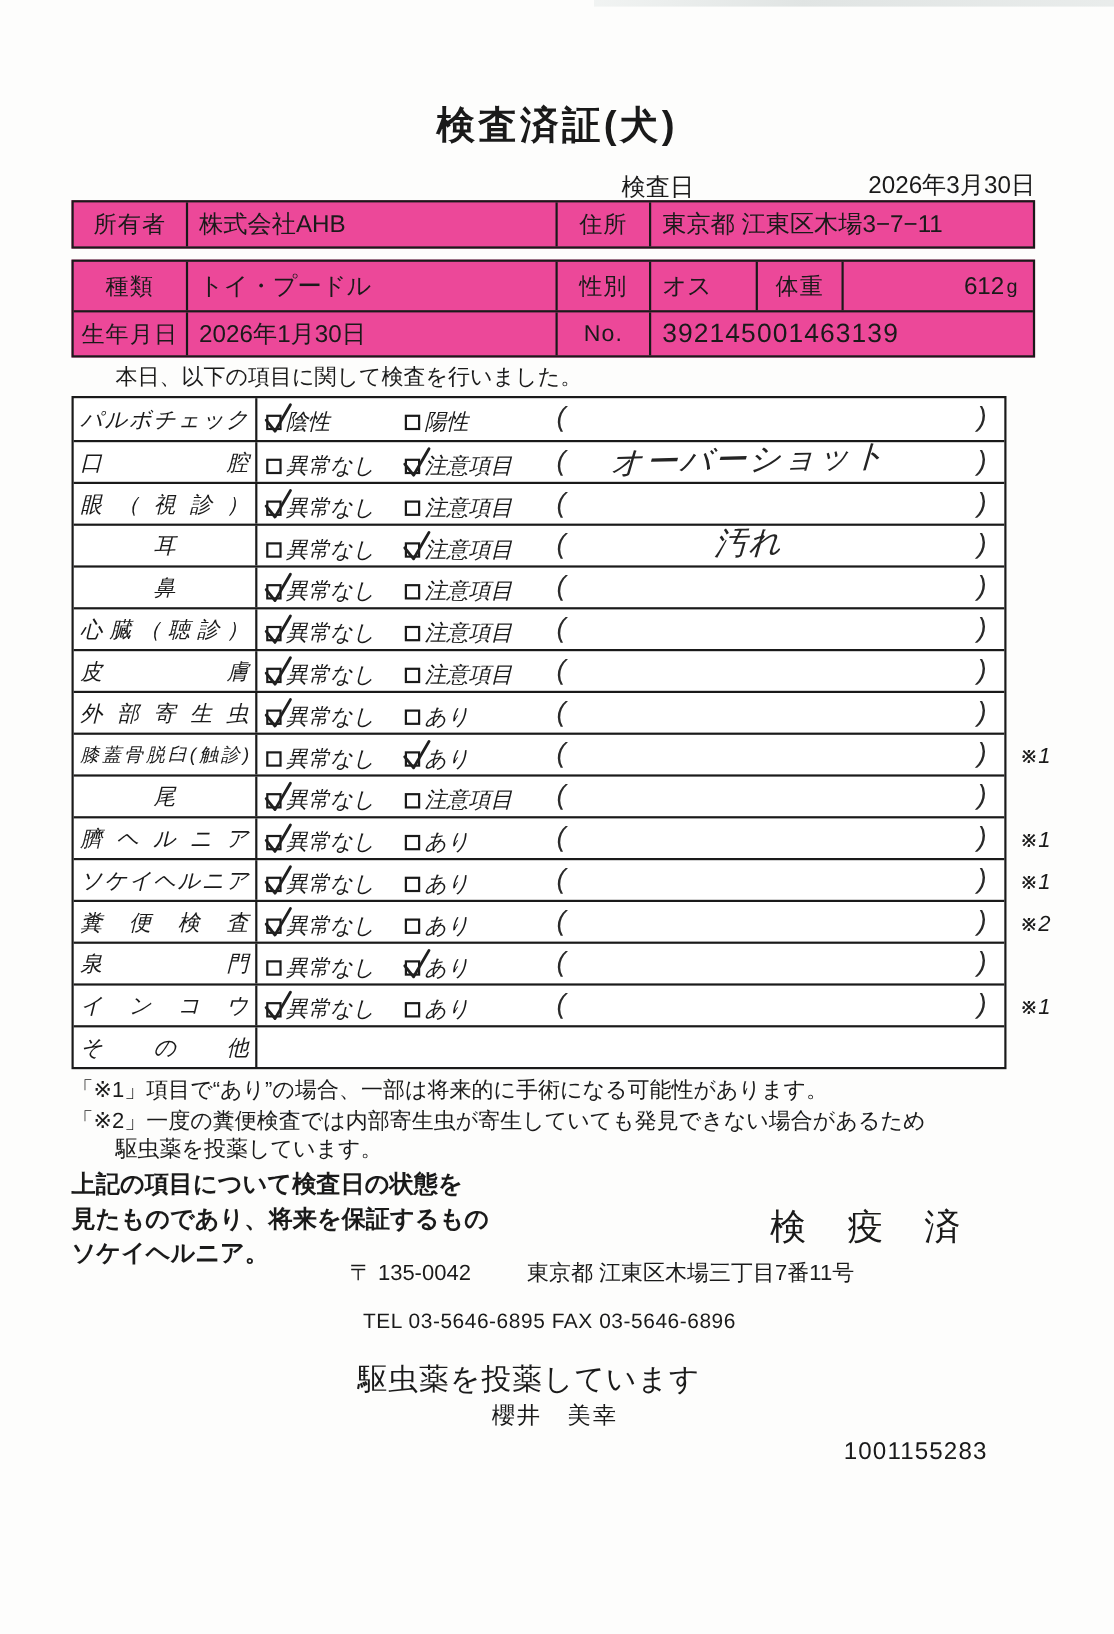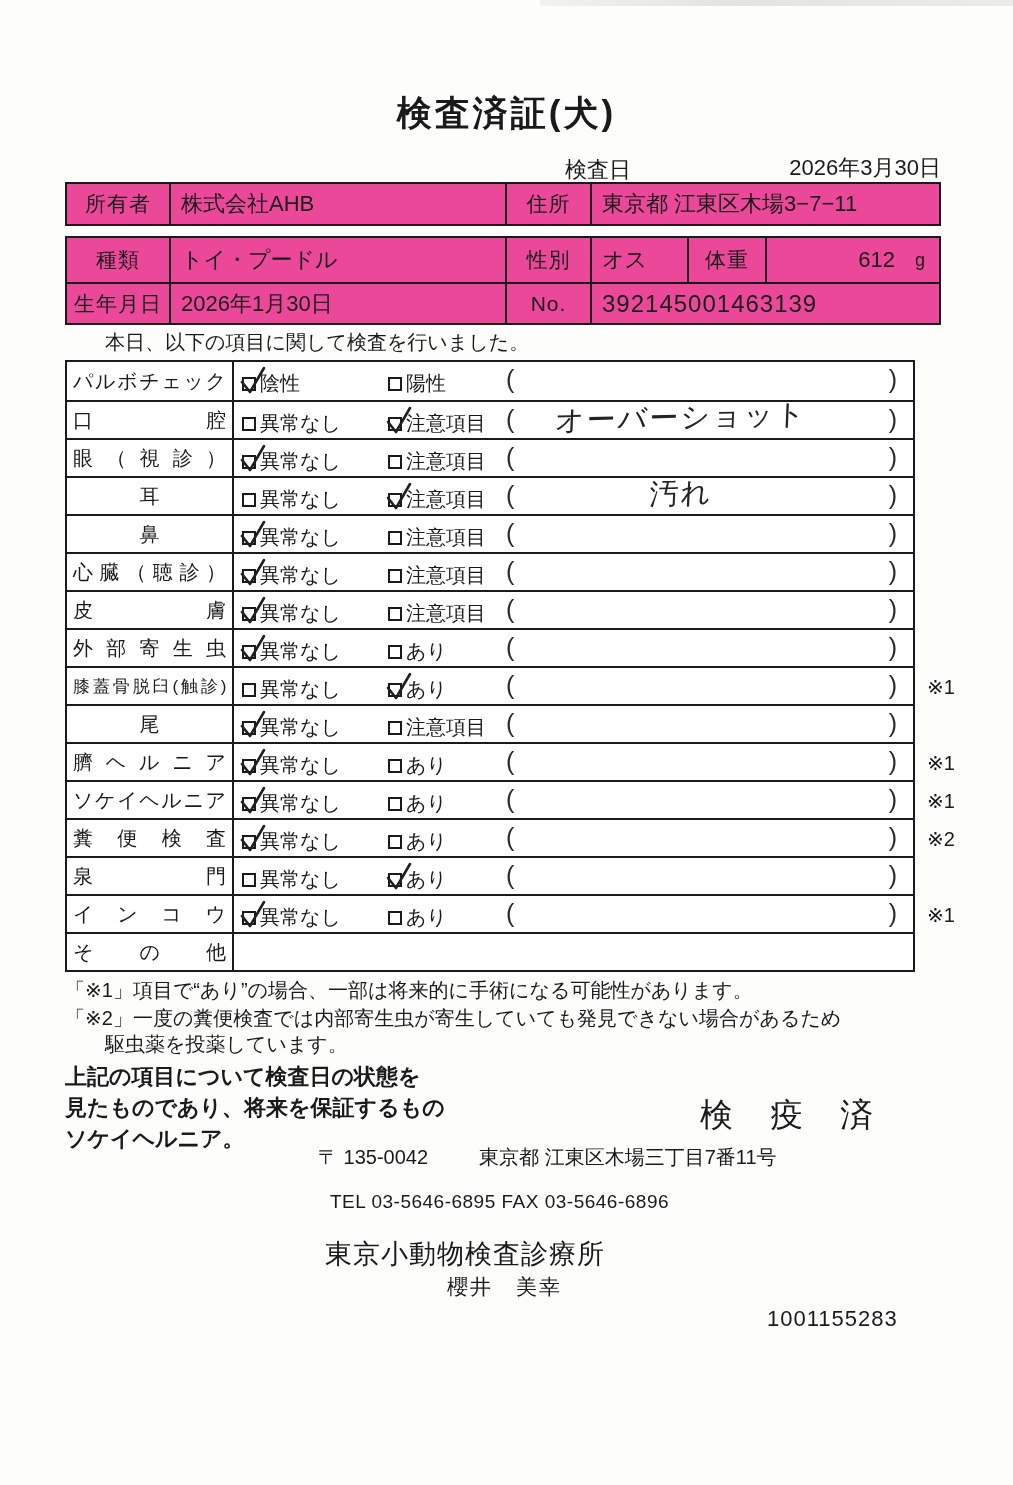--- a/index.html
+++ b/index.html
@@ -28,44 +28,44 @@
   .t-row + .t-row { border-top:2px solid #1a1a1a; }
   .cell { display:flex; align-items:center; padding:0 10px; font-size:22px; overflow:hidden; white-space:nowrap; }
   .cell + .cell { border-left:2px solid #1a1a1a; }
   .cell.lab { justify-content:center; font-size:21px; letter-spacing:1px; padding:0 4px; }
   .w-label { width:102px; } .w-value { width:336px; }
   .w-sub   { width:85px;  } .w-rest  { flex:1; }
   .w-sex   { width:97px;  } .w-wlab  { width:78px; }
   .owner-t { top:182px; } .owner-t .t-row { height:40px; }
   .animal-t { top:236px; }
   .animal-t .t-row.r1 { height:44px; } .animal-t .t-row.r2 { height:41px; }
-  .weight-cell { justify-content:flex-end; gap:20px; padding-right:14px; }
+  .weight-cell { justify-content:flex-end; gap:2px; padding-right:14px; }
   .weight-unit { font-size:18px; }
   .no-cell { justify-content:center; font-size:20px; }
   .no-value { font-size:24px; letter-spacing:1px; }
 
   .intro { position:absolute; top:329px; left:67px; font-size:20px;margin-left:38px; }
 
   
   .chk { position:absolute; top:360px; left:65px; width:850px; border:2px solid #1a1a1a; background:#fff; }
-  .chk-row { position:relative; display:flex; height:38px; }
+  .chk-row { position:relative; display:flex; height:38px;font-style:italic; }
   .chk-row + .chk-row { border-top:2px solid #1a1a1a; }
   .chk-label {
     width:167px; border-right:2px solid #1a1a1a;
     display:flex; align-items:center; padding:0 6px;
   }
   .chk-label .lbl {
     display:block; width:100%; font-size:20px;
     text-align:justify; text-align-last:justify;
   }
   .chk-label .lbl.center { text-align:center; text-align-last:center; }
   .chk-label .lbl.long { font-size:17px; letter-spacing:-.5px; }
   .chk-content { position:relative; flex:1; font-size:20px; }
   .opt { position:absolute; top:8px; display:flex; align-items:center; gap:4px; }
-  .opt1 { left:8px; } .opt2 { left:154px; }
+  .opt1 { left:8px; } .opt2 { left:134px; }
   .box { position:relative; width:14px; height:14px; border:2px solid #1a1a1a; flex:0 0 auto; }
   .check { display:none; position:absolute; left:-6px; top:-14px; width:30px; height:32px; overflow:visible; }
   .check path { fill:none; stroke:#1f1f1f; stroke-width:2.6; stroke-linecap:round; stroke-linejoin:round; }
   .opt.checked .check { display:block; }
   .paren { position:absolute; top:3px; font-size:25px; font-weight:300; color:#2a2a2a; }
   .paren.open { left:272px; } .paren.close { right:16px; }
   .note {
     position:absolute; left:290px; right:75px; top:-4px; text-align:center;
     font-size:29px; font-weight:500; letter-spacing:2px; color:#242424;
     transform:rotate(-1.6deg) skewX(-4deg); white-space:nowrap;
@@ -542,16 +542,16 @@
     <div>ソケイヘルニア。</div>
   </div>
 
   <div class="stamp">検 疫 済</div>
 
   <div class="addr-row">
     <span>〒 135-0042</span>
     <span>東京都 江東区木場三丁目7番11号</span>
   </div>
   <div class="tel-row">TEL 03-5646-6895  FAX 03-5646-6896</div>
-  <div class="clinic-name">東京小動物検査診療所</div>
+  <div class="clinic-name">駆虫薬を投薬しています</div>
   <div class="clinic-person">櫻井　美幸</div>
   <div class="serial">1001155283</div>
 </div>
 
 </body></html>

